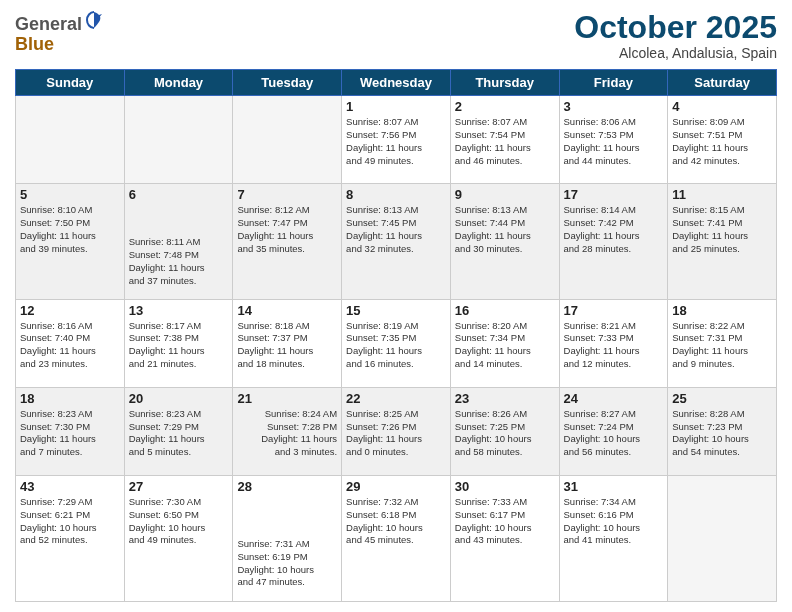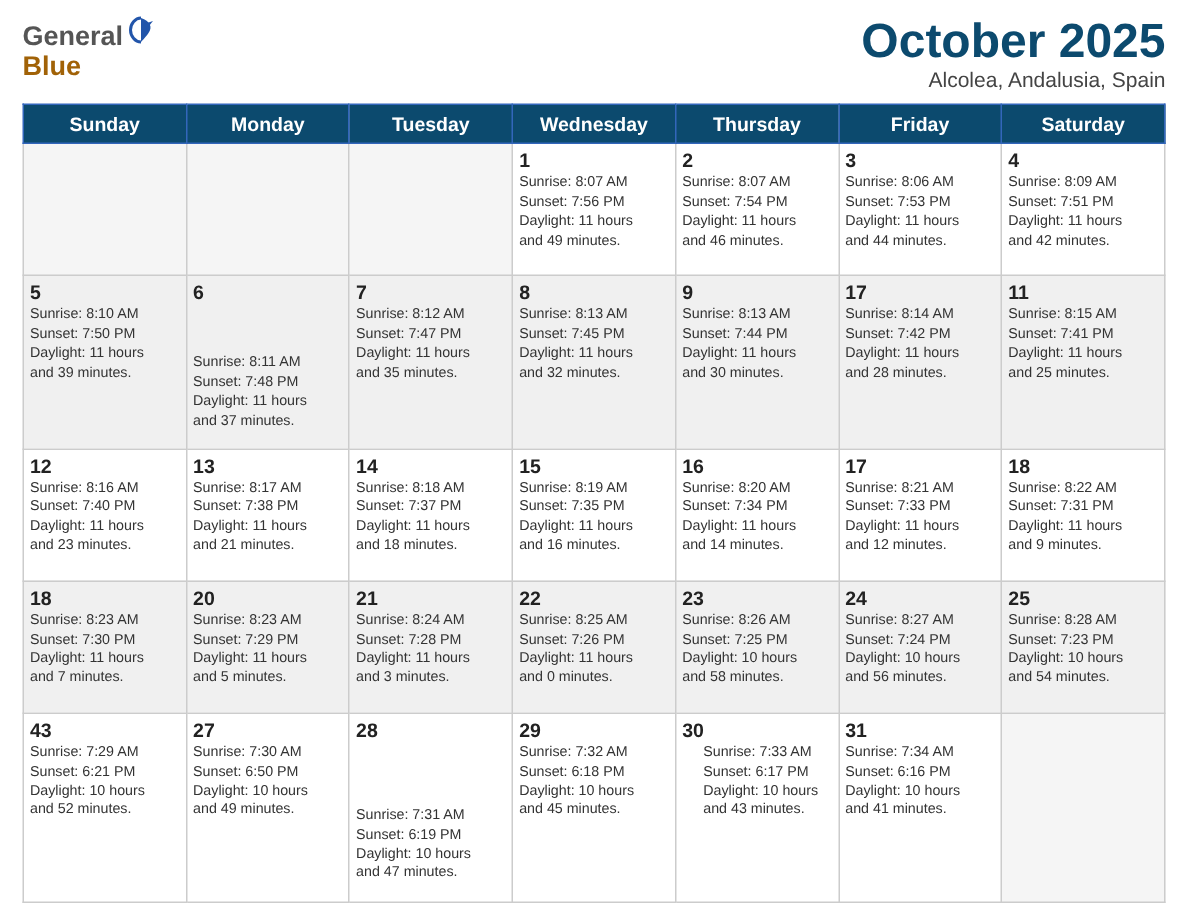--- a/index.html
+++ b/index.html
@@ -278,21 +278,21 @@
           </td>
           <td>
             <span class="day-num">20</span>
             <div class="cell-text" style="white-space: pre-line;">Sunrise: 8:23 AM
 Sunset: 7:29 PM
 Daylight: 11 hours
 and 5 minutes.</div>
           </td>
           <td>
             <span class="day-num">21</span>
-            <div class="cell-text" style="white-space: pre-line;">Sunrise: 8:24 AM
+            <div class="cell-text" style="white-space: pre-line; text-align: right;">Sunrise: 8:24 AM
 Sunset: 7:28 PM
 Daylight: 11 hours
 and 3 minutes.</div>
           </td>
           <td>
             <span class="day-num">22</span>
             <div class="cell-text" style="white-space: pre-line;">Sunrise: 8:25 AM
 Sunset: 7:26 PM
 Daylight: 11 hours
 and 0 minutes.</div>
@@ -343,21 +343,21 @@
           </td>
           <td>
             <span class="day-num">29</span>
             <div class="cell-text" style="white-space: pre-line;">Sunrise: 7:32 AM
 Sunset: 6:18 PM
 Daylight: 10 hours
 and 45 minutes.</div>
           </td>
           <td>
             <span class="day-num">30</span>
-            <div class="cell-text" style="white-space: pre-line; margin-left: 14px;">Sunrise: 7:33 AM
+            <div class="cell-text" style="white-space: pre-line;">Sunrise: 7:33 AM
 Sunset: 6:17 PM
 Daylight: 10 hours
 and 43 minutes.</div>
           </td>
           <td>
             <span class="day-num">31</span>
             <div class="cell-text" style="white-space: pre-line;">Sunrise: 7:34 AM
 Sunset: 6:16 PM
 Daylight: 10 hours
 and 41 minutes.</div>

